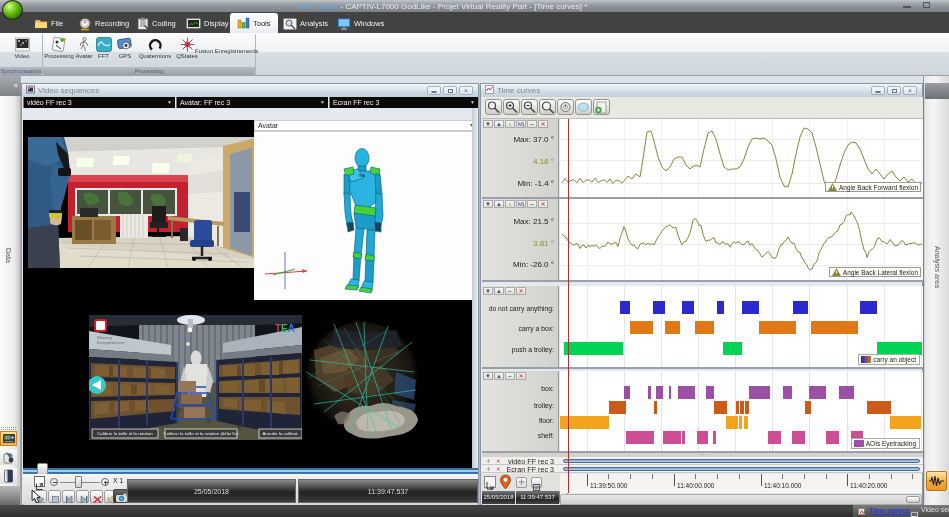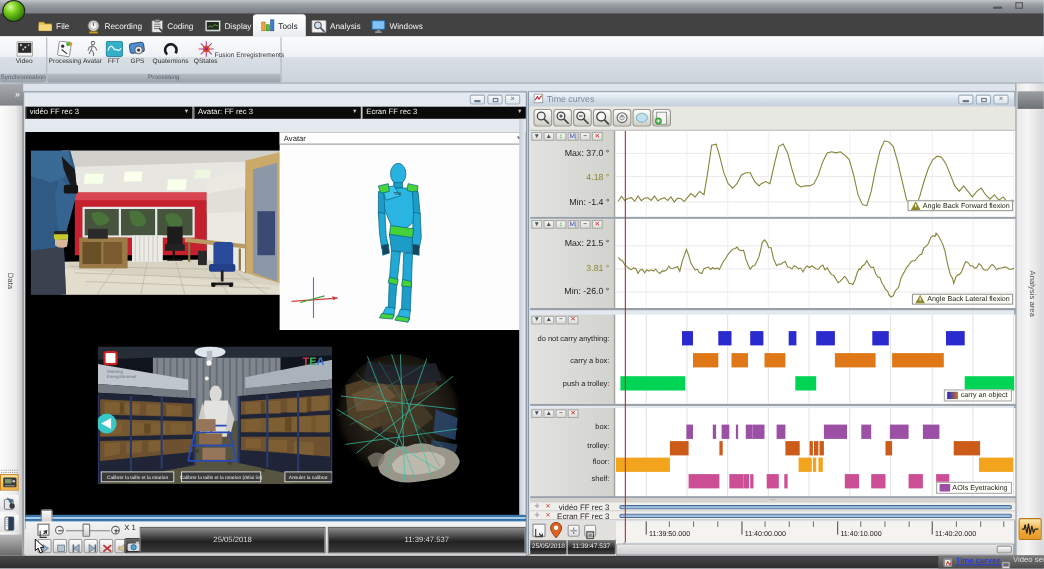--- a/index.html
+++ b/index.html
@@ -80,20 +80,21 @@
 .mtick { position:absolute; top:0; width:1px; height:5px; background:#777; }
 .tlab { position:absolute; top:8px; font-size:6.5px; color:#222; white-space:nowrap; }
 #tscroll { position:absolute; left:79px; top:410px; width:362px; height:11px; background:linear-gradient(#e8e8e8,#cfcfcf); border:1px solid #aaa; border-radius:2px;}
 #tctrl { position:absolute; left:1px; top:390px; width:78px; height:31px; background:#e2e1dd; }
 </style>
 </head>
 <body>
 <div id="app">
 
   <div id="titlebar" class="abs"></div>
+  <div id="titletxt" class="abs"><span class="b">Time curves</span> - CAPTIV-L7000 GodLike - Projet Virtual Reality Part - [Time curves] *</div>
   <div class="abs" style="left:903px;top:3px;width:8px;height:5px;border-bottom:2px solid #555;"></div>
   <div class="abs" style="left:923px;top:2px;width:7px;height:6px;border:1px solid #555;"></div>
 
   <div id="menubar" class="abs"></div>
   <div class="abs" id="orb" style="left:2px;top:0px;width:21px;height:20px;border-radius:50%;
      background:radial-gradient(circle at 35% 30%, #d8f8a0 0%, #7ed321 30%, #3f8f0a 65%, #1d4d04 100%); border:1px solid #222;"></div>
 
   <div class="tab" style="left:35px;">
     <svg width="13" height="11" viewBox="0 0 13 11">
         <path d="M0 2 L5 2 L6 3.5 L12 3.5 L12 10 L0 10 Z" fill="#e8c35a" stroke="#8a6a1a" stroke-width=".6"></path>
@@ -241,20 +242,25 @@
         <path d="M4 3 H5 M4 5 H5 M4 7 H5 M4 9 H5" stroke="#888" stroke-width=".8"></path>
       </svg></div>
   <div class="abs" style="left:0px;top:486px;width:20px;height:19px;background:linear-gradient(#b8b8b8,#6a6a6a);"></div>
 
   <div class="abs" style="left:926px;top:471px;width:21px;height:20px;background:linear-gradient(#fce8b0,#f0a830 60%,#e8982a);border:1px solid #b8781a;border-radius:2px;">
     <svg width="17" height="14" viewBox="0 0 17 14" style="margin:2px 1px;">
         <path d="M1 7 L3 7 L4 3 L5.5 11 L7 2 L8.5 12 L10 4 L11.5 10 L13 7 L16 7" stroke="#222" stroke-width="1.1" fill="none"></path>
       </svg></div>
 
   <div id="vwin" class="mdiwin">
+    <div class="mdititle"><svg width="9" height="9" viewBox="0 0 9 9" style="vertical-align:-1px;margin-right:3px;">
+          <rect x="0.5" y="1" width="8" height="7" fill="#d8d8e8" stroke="#667" stroke-width=".8"></rect>
+          <rect x="2" y="2.5" width="5" height="4" fill="#334"></rect>
+          <circle cx="3" cy="3.5" r=".7" fill="#ccc"></circle>
+        </svg>Video sequences</div>
     <div class="winbtns">
       <div class="winbtn">
           <div style="margin:4px auto 0;width:6px;height:2px;border:1px solid #66778a;border-radius:1px;"></div>
         </div>
       <div class="winbtn">
           <div style="margin:2px auto 0;width:5px;height:4px;border:1px solid #66778a;background:#e8eef4;"></div>
         </div>
       <div class="winbtn" style="font-size:7px;line-height:8px;color:#667;">×</div>
     </div>
     <div class="vddrow" style="left:1px; width:152px;">vidéo FF rec 3<span class="arr">▼</span></div>

